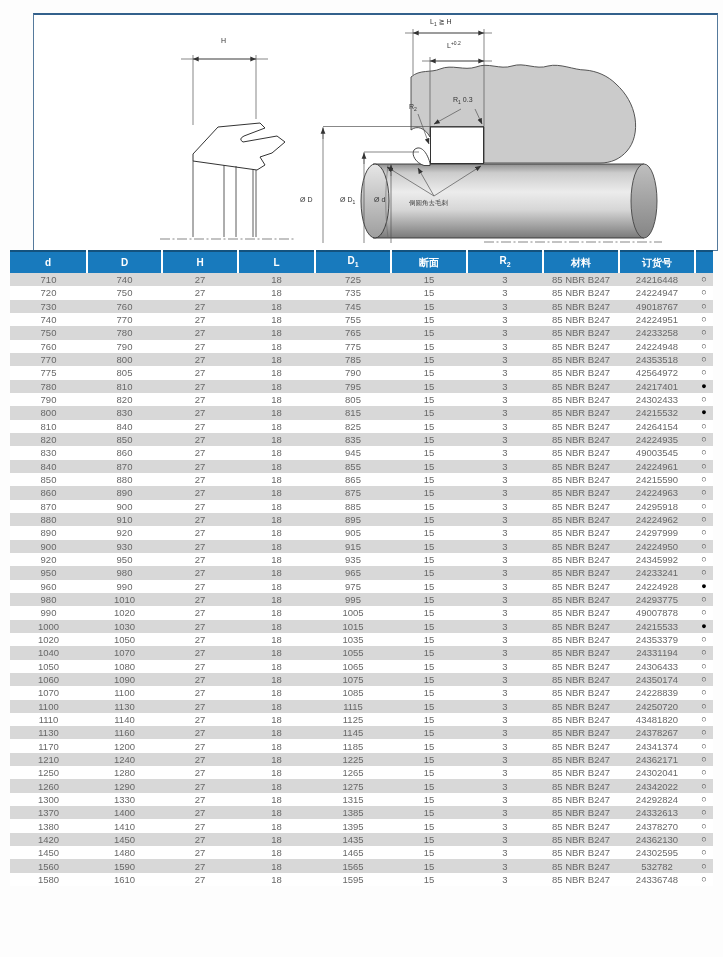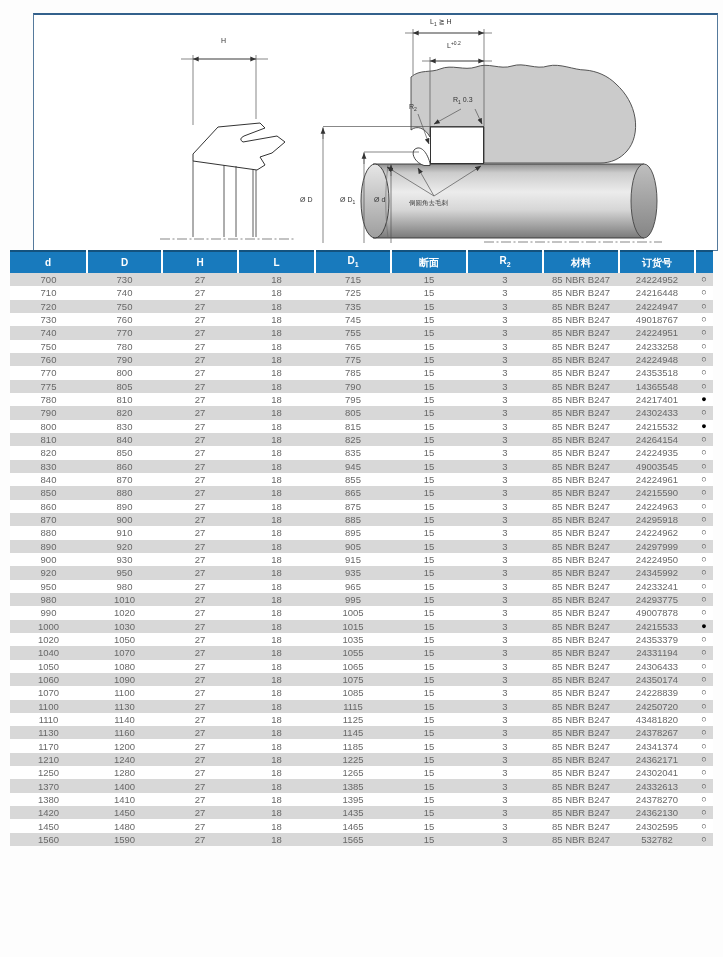--- a/index.html
+++ b/index.html
@@ -169,32 +169,20 @@
         <th><span>D</span><sub>1</sub></th>
         <th><span>断面</span></th>
         <th><span>R</span><sub>2</sub></th>
         <th><span>材料</span></th>
         <th><span>订货号</span></th>
         <th><span></span></th>
       </tr>
   </thead>
   <tbody id="tbody">
       <tr>
-        <td>700</td>
-        <td>730</td>
-        <td>27</td>
-        <td>18</td>
-        <td>715</td>
-        <td>15</td>
-        <td>3</td>
-        <td>85 NBR B247</td>
-        <td>24224952</td>
-        <td class="dot">○</td>
-      </tr>
-      <tr>
         <td>710</td>
         <td>740</td>
         <td>27</td>
         <td>18</td>
         <td>725</td>
         <td>15</td>
         <td>3</td>
         <td>85 NBR B247</td>
         <td>24216448</td>
         <td class="dot">○</td>
@@ -273,21 +261,21 @@
       </tr>
       <tr>
         <td>775</td>
         <td>805</td>
         <td>27</td>
         <td>18</td>
         <td>790</td>
         <td>15</td>
         <td>3</td>
         <td>85 NBR B247</td>
-        <td>14365548</td>
+        <td>42564972</td>
         <td class="dot">○</td>
       </tr>
       <tr>
         <td>780</td>
         <td>810</td>
         <td>27</td>
         <td>18</td>
         <td>795</td>
         <td>15</td>
         <td>3</td>
@@ -457,20 +445,32 @@
         <td>27</td>
         <td>18</td>
         <td>965</td>
         <td>15</td>
         <td>3</td>
         <td>85 NBR B247</td>
         <td>24233241</td>
         <td class="dot">○</td>
       </tr>
       <tr>
+        <td>960</td>
+        <td>990</td>
+        <td>27</td>
+        <td>18</td>
+        <td>975</td>
+        <td>15</td>
+        <td>3</td>
+        <td>85 NBR B247</td>
+        <td>24224928</td>
+        <td class="dot filled">●</td>
+      </tr>
+      <tr>
         <td>980</td>
         <td>1010</td>
         <td>27</td>
         <td>18</td>
         <td>995</td>
         <td>15</td>
         <td>3</td>
         <td>85 NBR B247</td>
         <td>24293775</td>
         <td class="dot">○</td>
@@ -625,20 +625,44 @@
         <td>27</td>
         <td>18</td>
         <td>1265</td>
         <td>15</td>
         <td>3</td>
         <td>85 NBR B247</td>
         <td>24302041</td>
         <td class="dot">○</td>
       </tr>
       <tr>
+        <td>1260</td>
+        <td>1290</td>
+        <td>27</td>
+        <td>18</td>
+        <td>1275</td>
+        <td>15</td>
+        <td>3</td>
+        <td>85 NBR B247</td>
+        <td>24342022</td>
+        <td class="dot">○</td>
+      </tr>
+      <tr>
+        <td>1300</td>
+        <td>1330</td>
+        <td>27</td>
+        <td>18</td>
+        <td>1315</td>
+        <td>15</td>
+        <td>3</td>
+        <td>85 NBR B247</td>
+        <td>24292824</td>
+        <td class="dot">○</td>
+      </tr>
+      <tr>
         <td>1370</td>
         <td>1400</td>
         <td>27</td>
         <td>18</td>
         <td>1385</td>
         <td>15</td>
         <td>3</td>
         <td>85 NBR B247</td>
         <td>24332613</td>
         <td class="dot">○</td>
@@ -684,14 +708,26 @@
         <td>1590</td>
         <td>27</td>
         <td>18</td>
         <td>1565</td>
         <td>15</td>
         <td>3</td>
         <td>85 NBR B247</td>
         <td>532782</td>
         <td class="dot">○</td>
       </tr>
+      <tr>
+        <td>1580</td>
+        <td>1610</td>
+        <td>27</td>
+        <td>18</td>
+        <td>1595</td>
+        <td>15</td>
+        <td>3</td>
+        <td>85 NBR B247</td>
+        <td>24336748</td>
+        <td class="dot">○</td>
+      </tr>
     </tbody>
 </table>
 
 </body></html>

